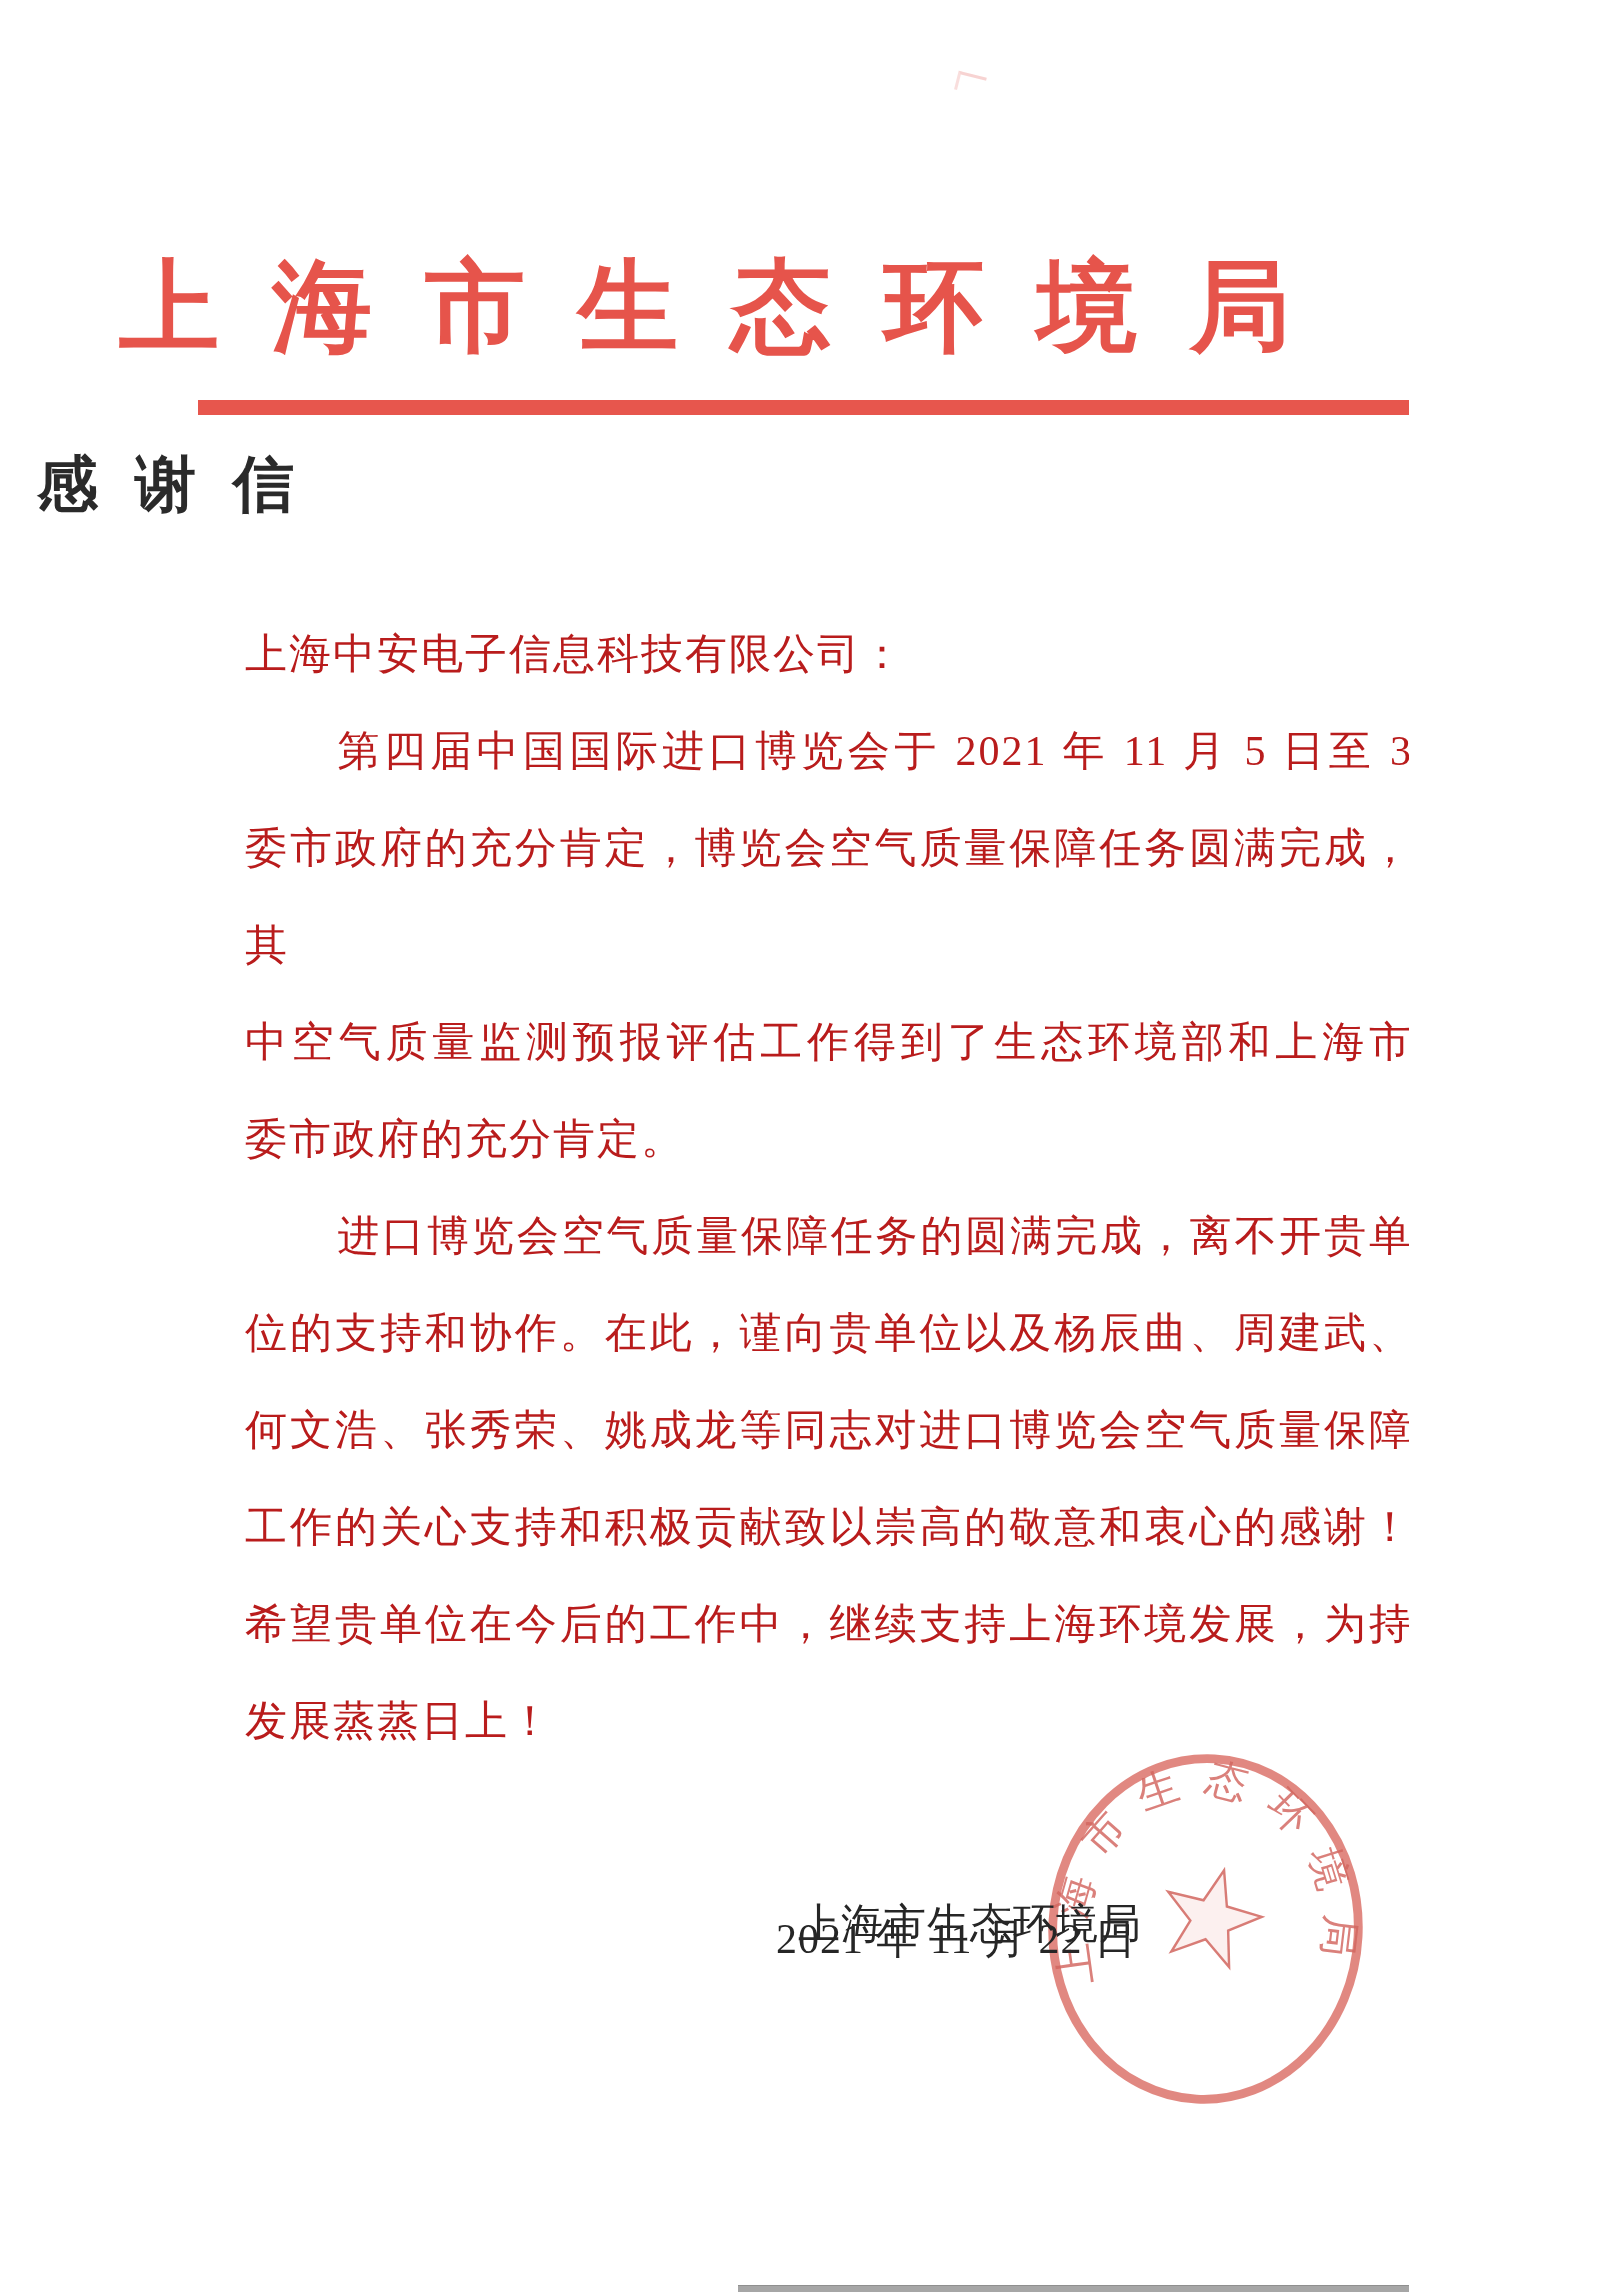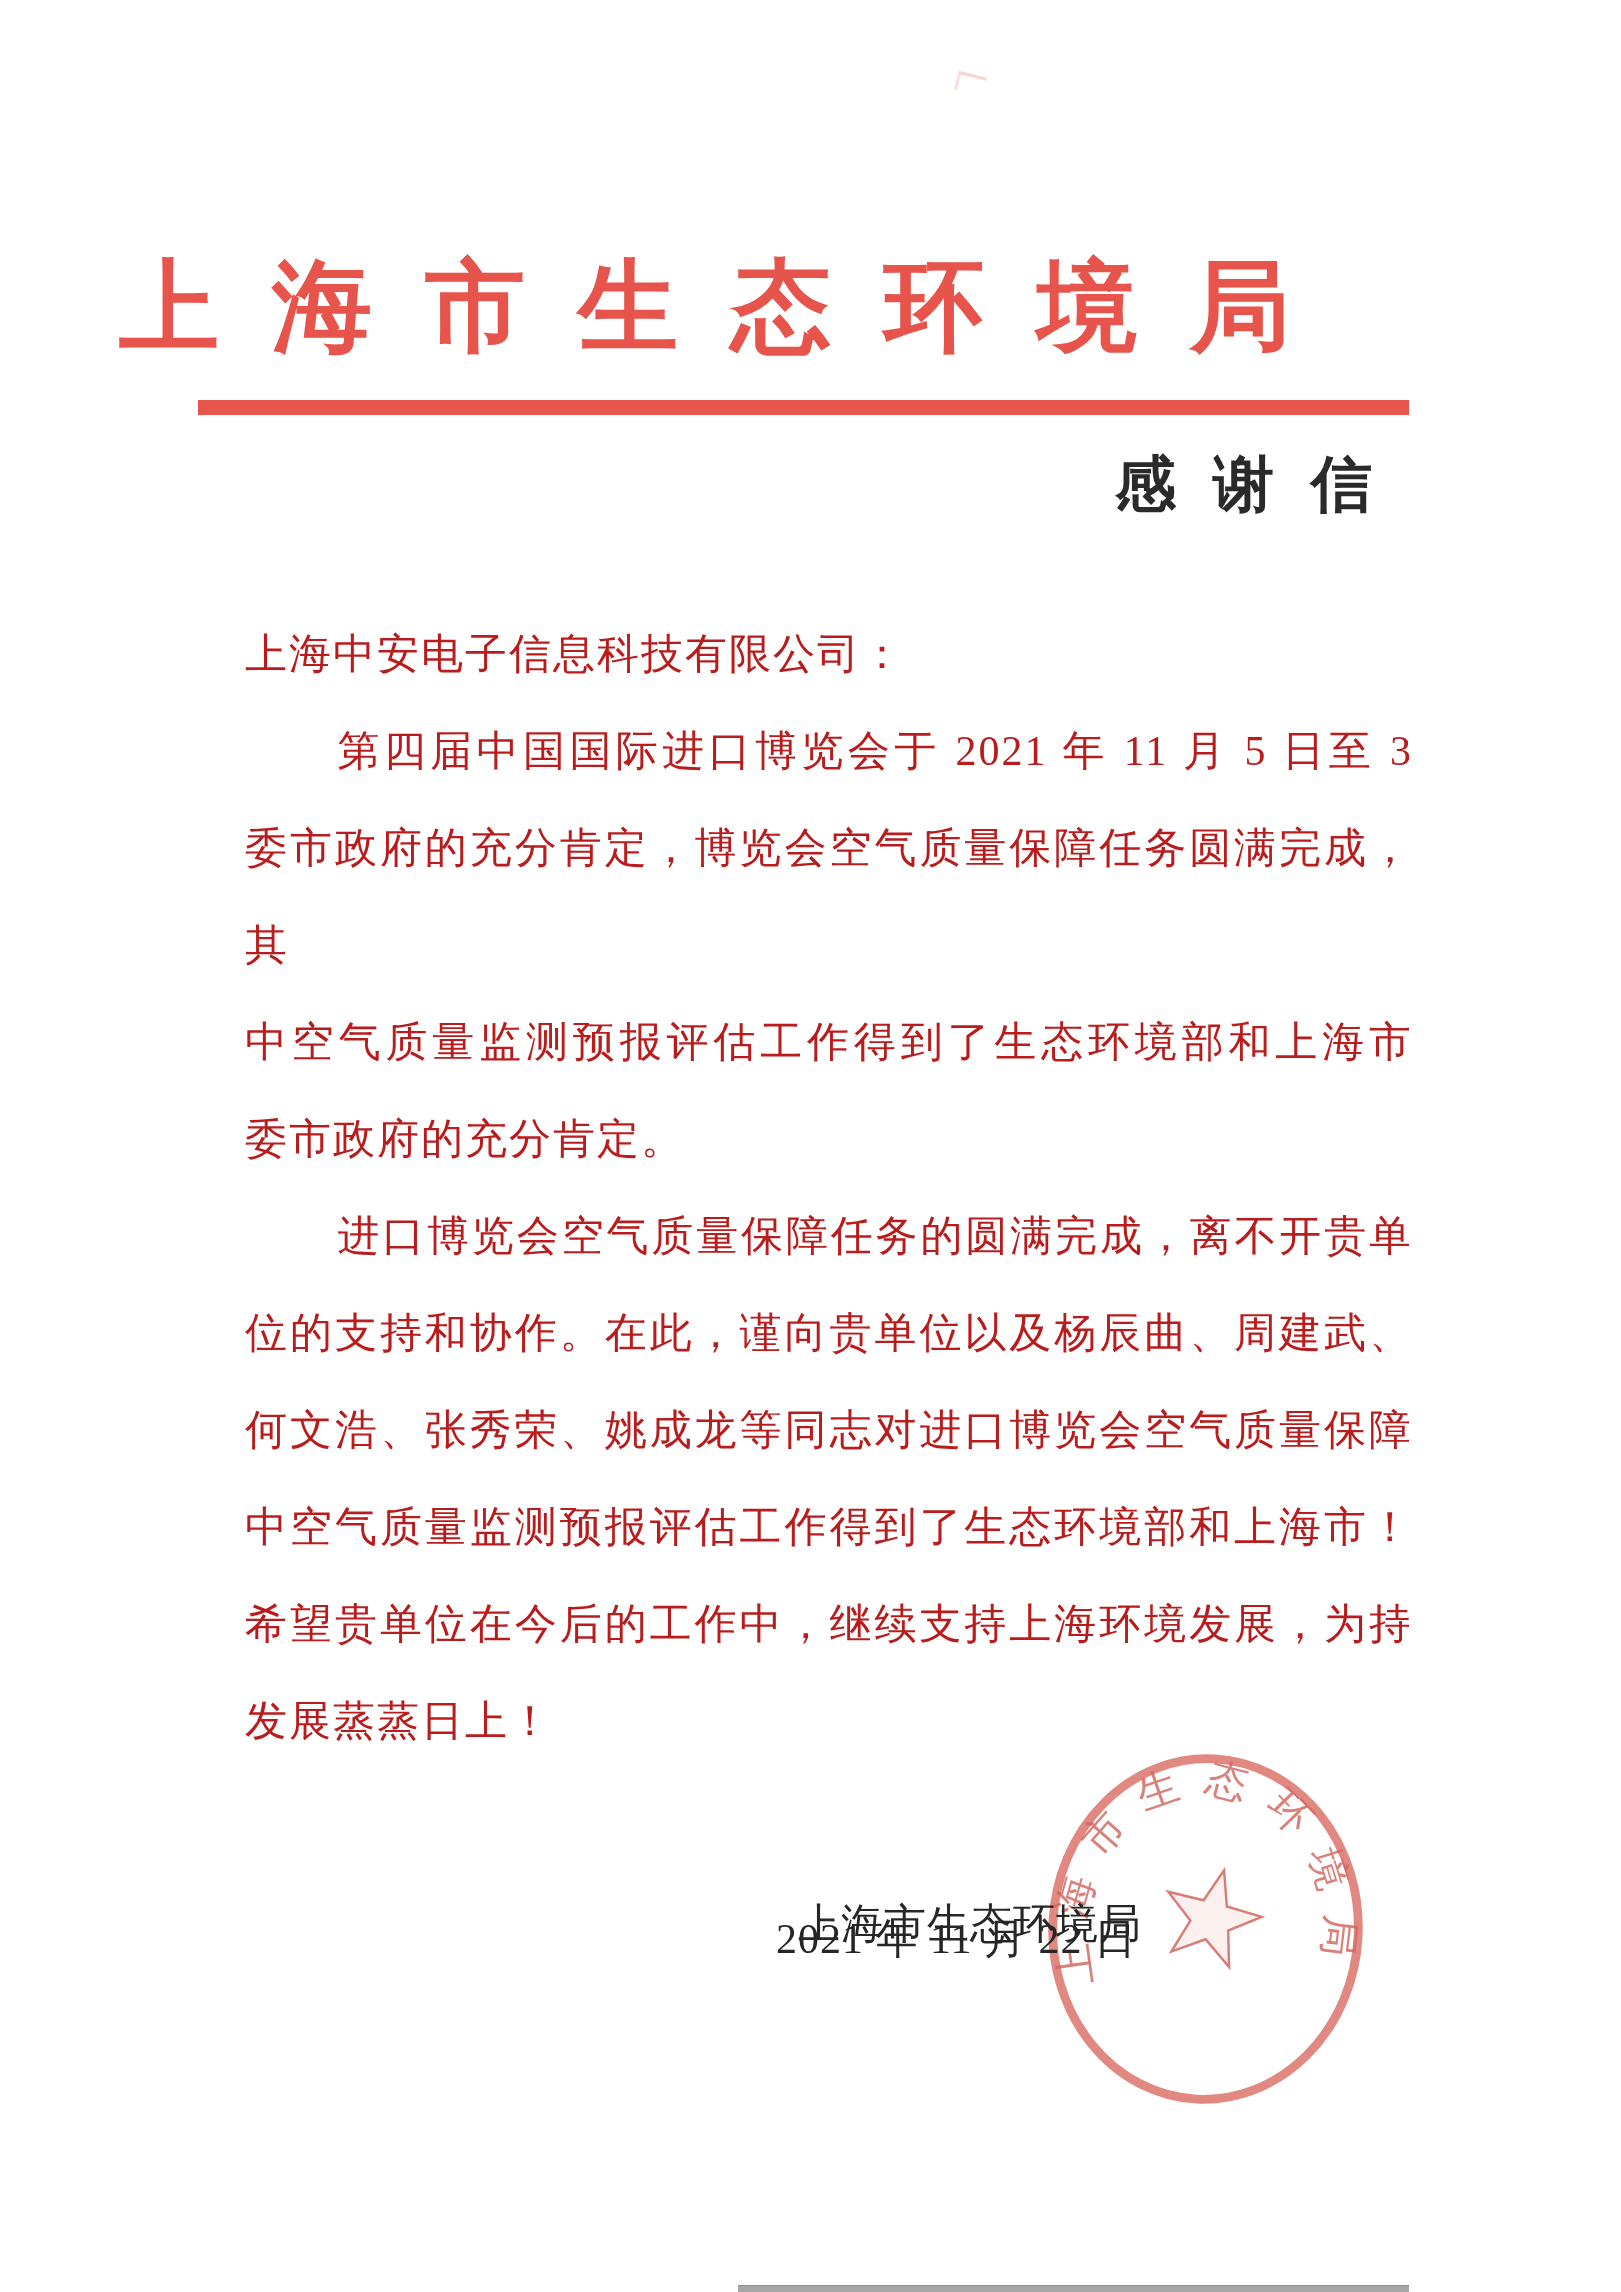--- a/index.html
+++ b/index.html
@@ -37,21 +37,21 @@
     left: 198px;
     width: 1233px;
     height: 14.7px;
     background: #e7564d;
   }
   .doc-title {
     position: absolute;
     top: 449px;
     left: 0;
     width: 100%;
-    text-align: right;
+    text-align: left;
     font-size: 61px;
     line-height: 71px;
     font-weight: 600;
     color: #2a2a2a;
     letter-spacing: 37px;
     padding-left: 37px;
     box-sizing: border-box;
     white-space: nowrap;
   }
   
@@ -145,21 +145,21 @@
 
   <div class="body-text">
     <div class="line">上海中安电子信息科技有限公司：</div>
     <div class="line indent fill">第四届中国国际进口博览会于 2021 年 11 月 5 日至 3</div>
     <div class="line fill">委市政府的充分肯定，博览会空气质量保障任务圆满完成，其</div>
     <div class="line fill">中空气质量监测预报评估工作得到了生态环境部和上海市</div>
     <div class="line">委市政府的充分肯定。</div>
     <div class="line indent fill">进口博览会空气质量保障任务的圆满完成，离不开贵单</div>
     <div class="line fill">位的支持和协作。在此，谨向贵单位以及杨辰曲、周建武、</div>
     <div class="line fill">何文浩、张秀荣、姚成龙等同志对进口博览会空气质量保障</div>
-    <div class="line fill">中空气质量监测预报评估工作得到了生态环境部和上海市！</div>
+    <div class="line fill">工作的关心支持和积极贡献致以崇高的敬意和衷心的感谢！</div>
     <div class="line fill">希望贵单位在今后的工作中，继续支持上海环境发展，为持</div>
     <div class="line">发展蒸蒸日上！</div>
   </div>
 
   <svg class="seal" viewBox="0 0 348 384" xmlns="http://www.w3.org/2000/svg">
     <g transform="rotate(3 174 192)" opacity="0.88">
       <ellipse cx="174" cy="192" rx="156" ry="174" fill="none" stroke="#d4564c" stroke-width="9" opacity="0.8"></ellipse>
       <path id="sealRimPath" d="M 68.3 261 A 122 138 0 1 1 279.7 261" fill="none"></path>
       <text class="rim-text">
         <textPath href="#sealRimPath" startOffset="10">上海市生态环境局</textPath>

